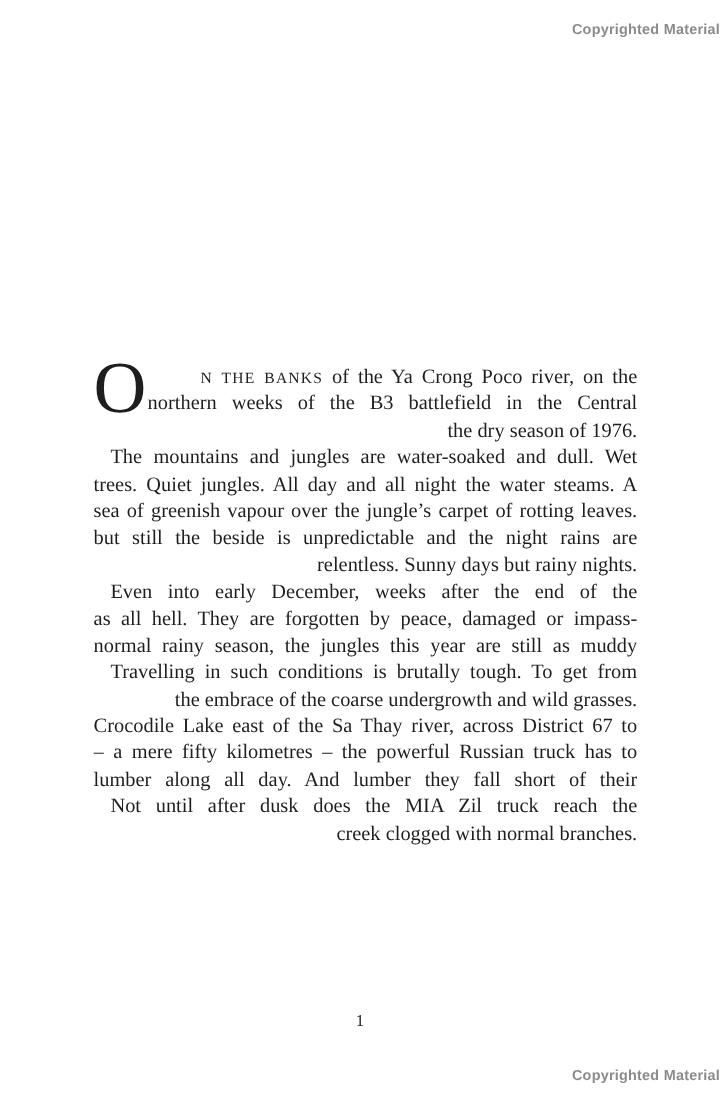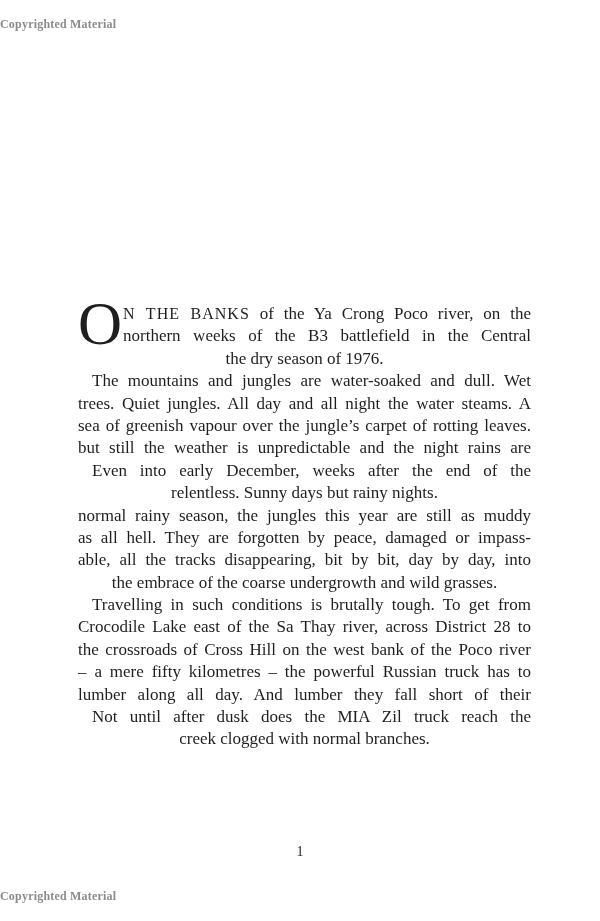--- a/index.html
+++ b/index.html
@@ -12,61 +12,62 @@
     width: 600px;
     height: 921px;
     background: var(--background, #ffffff);
     font-family: "Liberation Serif", serif;
     overflow: hidden;
   }
   .notice {
     position: absolute;
     left: 0;
     width: 100%;
-    text-align: left;
-    font-family: Liberation Serif, serif;
+    text-align: right;
+    font-family: Liberation Sans, sans-serif;
     font-weight: bold;
     font-size: 12px;
     line-height: 12px;
     letter-spacing: 0.2px;
     color: var(--notice-text, #8b8b8b);
   }
   .notice.top { top: 18px; }
   .notice.bottom { top: 890px; }
   .textblock {
     position: absolute;
     left: 78px;
     top: 303px;
     width: 453px;
     font-size: 17px;
     line-height: 22.4px;
     color: var(--body-text, #1e1e1e);
   }
   .line {
     height: 22.4px;
     overflow: hidden;
-    text-align: center;
+    text-align: right;
   }
   .line.j {
     text-align: justify;
     text-align-last: justify;
   }
   .line.ind { padding-left: 14px; }
   .dropcap {
     float: left;
     width: 45px;
     height: 44px;
     font-size: 61px;
     line-height: 44px;
     position: relative;
     top: -1px;
   }
   .sc {
-    font-size: 16px;
+    font-size: 13px;
     letter-spacing: 1px;
+    margin-left: 44px;
   }
   .pagenum {
     position: absolute;
     left: 0;
     top: 845px;
     width: 100%;
     text-align: center;
     font-size: 14px;
     line-height: 14px;
     color: var(--body-text, #1e1e1e);
@@ -80,30 +81,28 @@
 
   <div class="textblock">
     <span class="dropcap">O</span>
 
   <div class="line j"><span class="sc">N THE BANKS</span> of the Ya Crong Poco river, on the</div>
       <div class="line j">northern weeks of the B3 battlefield in the Central</div>
       <div class="line">the dry season of 1976.</div>
       <div class="line j ind">The mountains and jungles are water-soaked and dull. Wet</div>
       <div class="line j">trees. Quiet jungles. All day and all night the water steams. A</div>
       <div class="line j">sea of greenish vapour over the jungle’s carpet of rotting leaves.</div>
-      <div class="line j">but still the weather is unpredictable and the night rains are</div>
+      <div class="line j">but still the beside is unpredictable and the night rains are</div>
+      <div class="line">relentless. Sunny days but rainy nights.</div>
       <div class="line j ind">Even into early December, weeks after the end of the</div>
-      <div class="line">relentless. Sunny days but rainy nights.</div>
+      <div class="line j">as all hell. They are forgotten by peace, damaged or impass-</div>
       <div class="line j">normal rainy season, the jungles this year are still as muddy</div>
-      <div class="line j">as all hell. They are forgotten by peace, damaged or impass-</div>
-      <div class="line j">able, all the tracks disappearing, bit by bit, day by day, into</div>
+      <div class="line j ind">Travelling in such conditions is brutally tough. To get from</div>
       <div class="line">the embrace of the coarse undergrowth and wild grasses.</div>
-      <div class="line j ind">Travelling in such conditions is brutally tough. To get from</div>
-      <div class="line j">Crocodile Lake east of the Sa Thay river, across District 28 to</div>
-      <div class="line j">the crossroads of Cross Hill on the west bank of the Poco river</div>
+      <div class="line j">Crocodile Lake east of the Sa Thay river, across District 67 to</div>
       <div class="line j">– a mere fifty kilometres – the powerful Russian truck has to</div>
       <div class="line j">lumber along all day. And lumber they fall short of their destination.</div>
       <div class="line j ind">Not until after dusk does the MIA Zil truck reach the</div>
       <div class="line">creek clogged with normal branches.</div>
     </div>
 
   <div class="pagenum">1</div>
 
   <div class="notice bottom">Copyrighted Material</div>
 </div>

